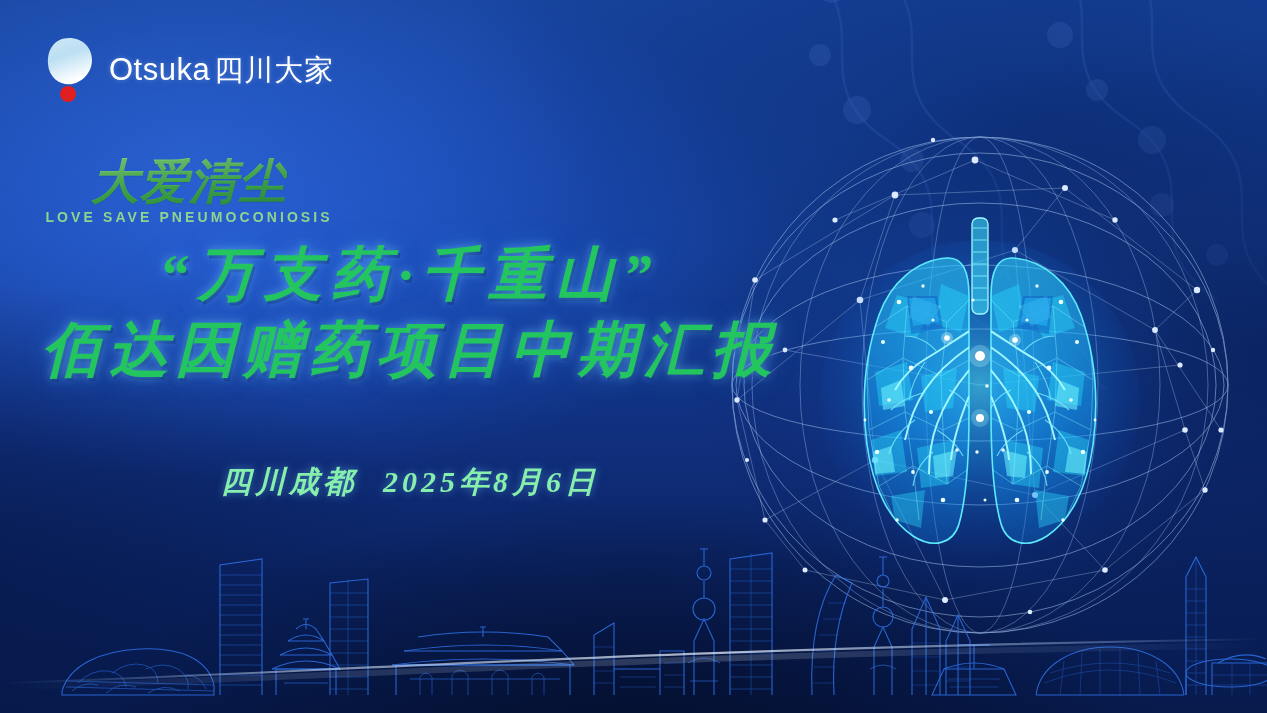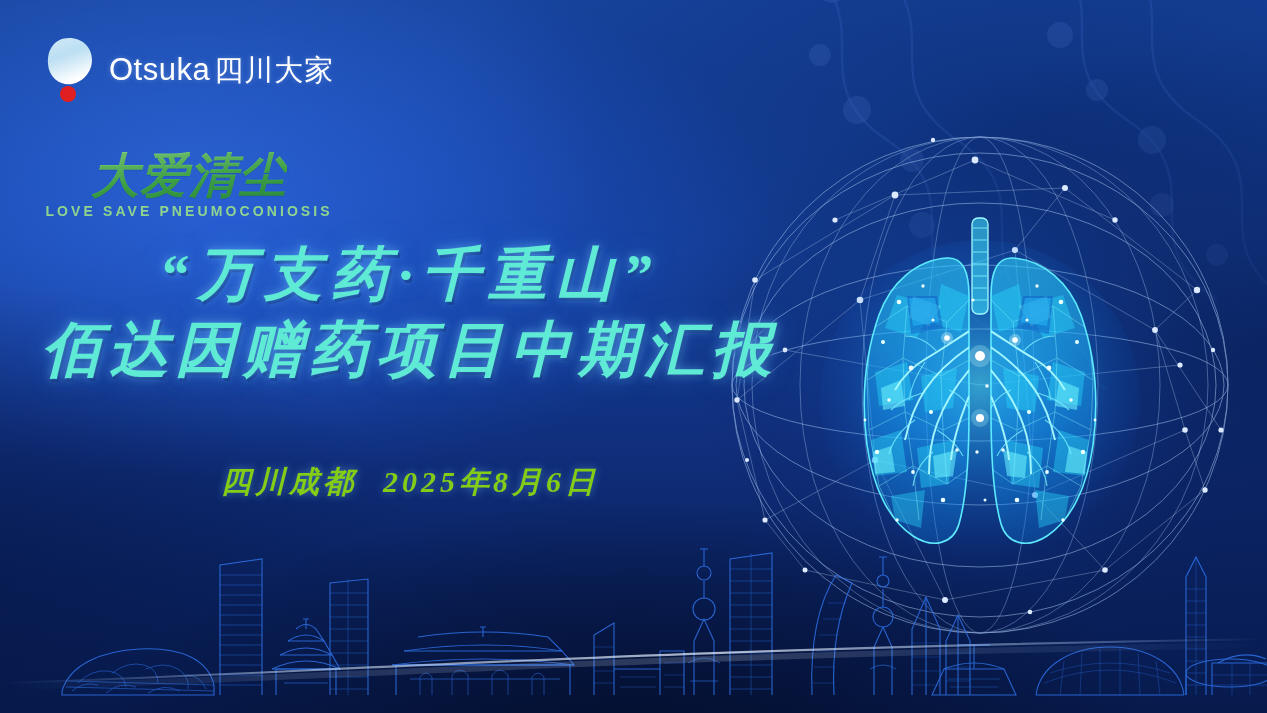--- a/index.html
+++ b/index.html
@@ -72,21 +72,21 @@
     letter-spacing: .5px;
     white-space: nowrap;
     text-shadow: 0 0 5px rgba(180,215,255,.35);
   }
   .otsuka-text .cn { font-size: 29px; letter-spacing: 1px; margin-left: 4px; }
 
   .dac-logo {
     display: flex;
     flex-direction: column;
     align-items: center;
-    margin-top: 6px;
+    margin-top: 12px;
   }
   .dac-cn {
     font-size: 48px;
     font-weight: 700;
     font-style: italic;
     letter-spacing: 1px;
     line-height: 1;
     color: #4fb84f;
     background: linear-gradient(175deg, #7fd07a 0%, #43ad4b 55%, #2e9440 100%);
     -webkit-background-clip: text;
@@ -118,21 +118,21 @@
   
   .title-block {
     position: absolute;
     left: 0; top: 244px;
     width: 820px;
     z-index: 6;
     text-align: center;
   }
   .title-line {
     font-family: "Liberation Serif", serif;
-    color: #5eead4;
+    color: #22c55e;
     font-weight: 700;
     font-style: italic;
     white-space: nowrap;
     text-shadow:
        0 0 10px rgba(120,200,255,.55),
        0 0 26px rgba(60,150,255,.40),
        2px 3px 0 rgba(10,40,110,.55);
   }
   .title-line-1 {
     font-size: 58px;
@@ -149,21 +149,21 @@
     position: absolute;
     left: 0; top: 462px;
     width: 820px;
     text-align: center;
     z-index: 6;
     font-family: "Liberation Serif", serif;
     font-style: italic;
     font-weight: 700;
     font-size: 30px;
     letter-spacing: 4px;
-    color: #84cc16;
+    color: #86efac;
     white-space: nowrap;
     text-shadow: 0 0 8px rgba(120,200,255,.5), 1px 2px 0 rgba(10,40,110,.5);
   }
   .subtitle .gap { display: inline-block; width: 26px; }
 
   
   .skyline {
     position: absolute;
     left: 0; bottom: 0;
     width: 1267px; height: 190px;

